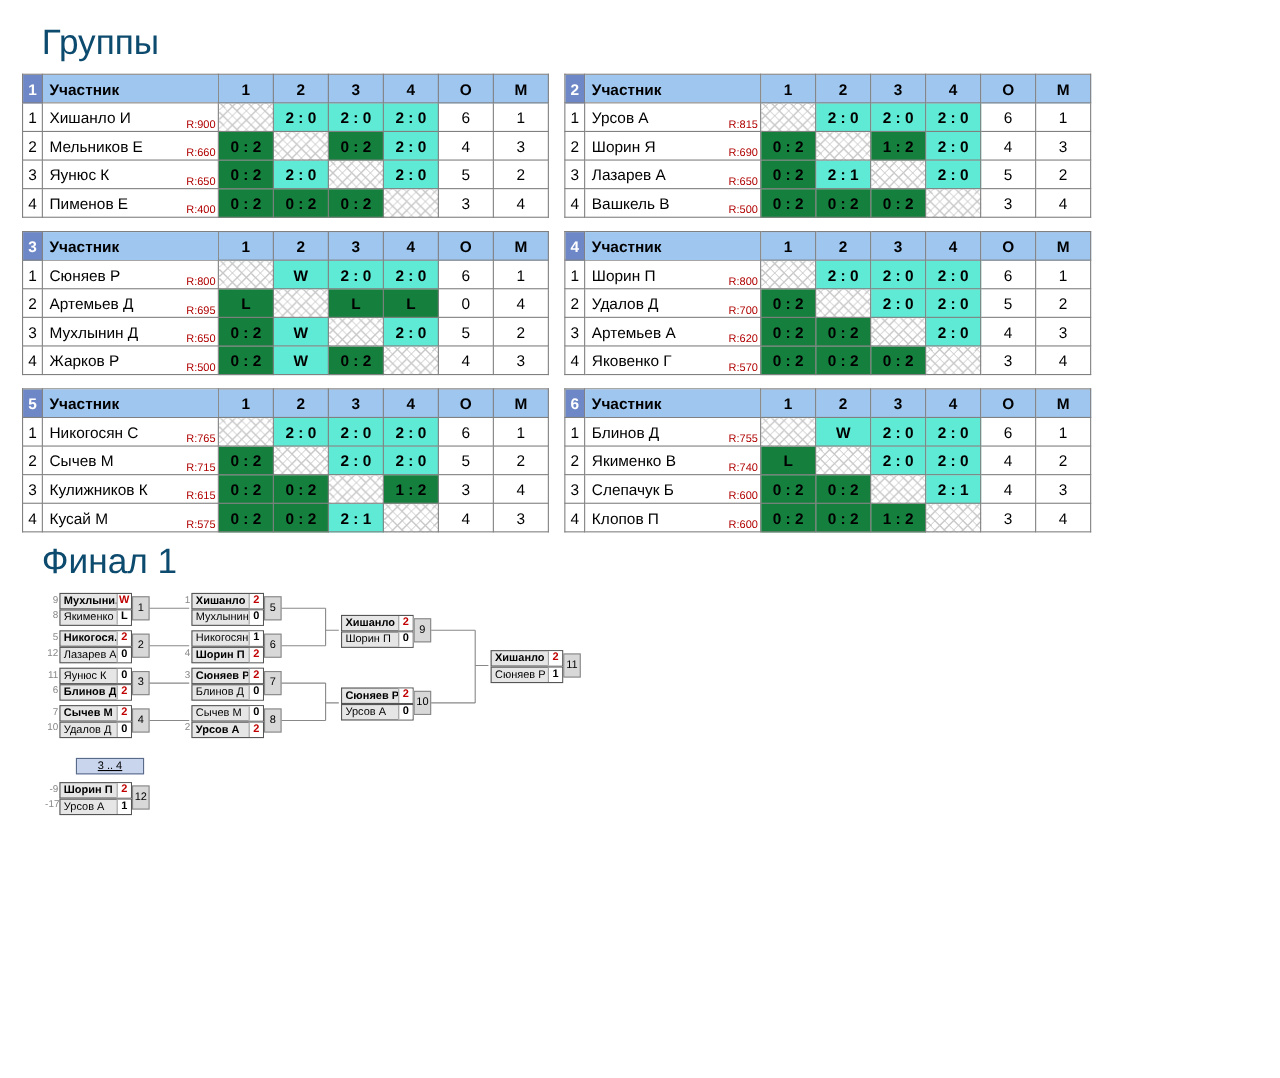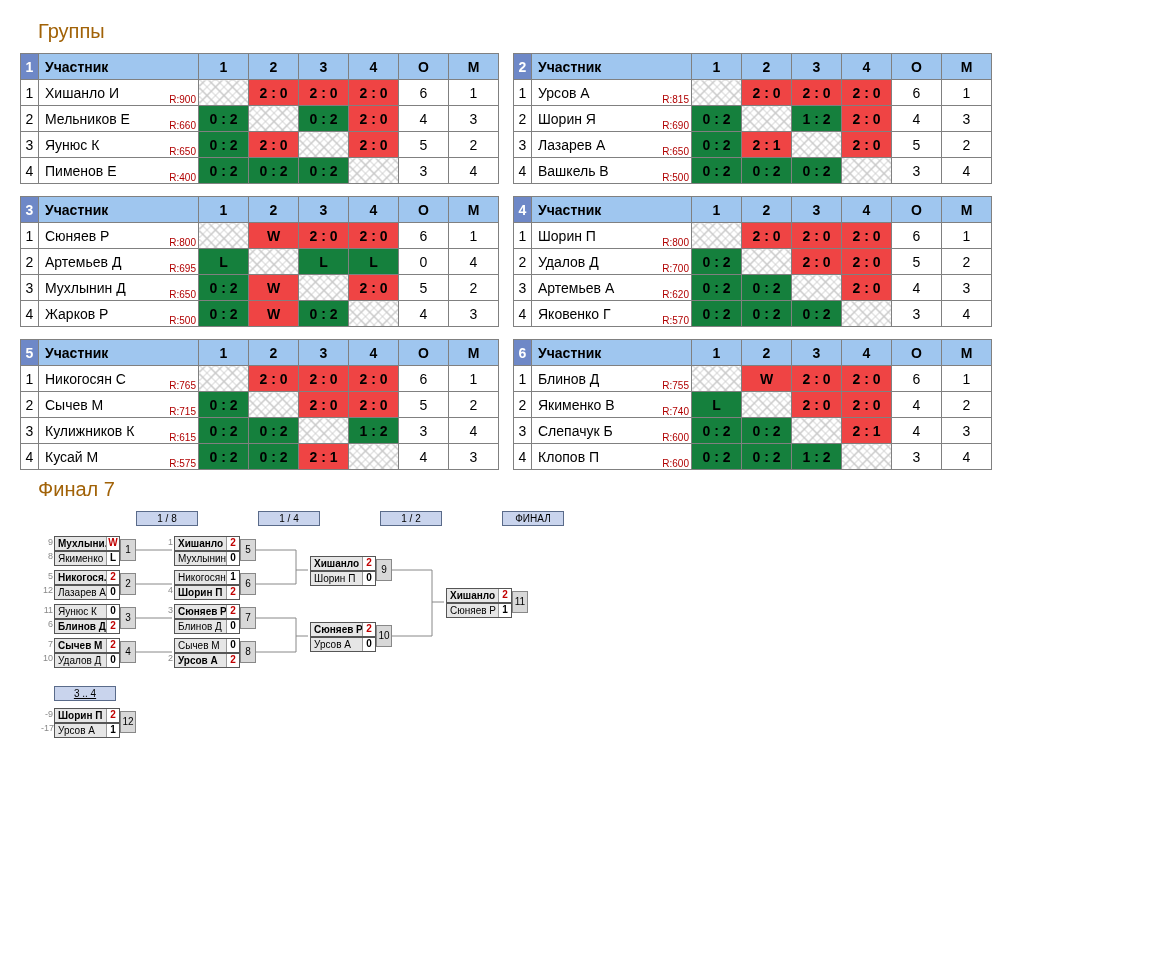--- a/index.html
+++ b/index.html
@@ -1,28 +1,28 @@
 <!DOCTYPE html>
 <html><head>
 <meta charset="utf-8">
 <style>
   body { font-family: Verdana, Arial, sans-serif; background: #fff; margin: 0; padding: 12px 20px; }
-  h2.section { color: #a16207; font-weight: normal; font-size: 20px; margin: 8px 0 10px 18px; }
+  h2.section { color: #0c4a6e; font-weight: normal; font-size: 32px; margin: 8px 0 10px 18px; }
   .groups-wrap { display: flex; flex-wrap: wrap; gap: 12px 14px; width: 1140px; }
   table.group { border-collapse: collapse; background: #fff; }
   table.group th, table.group td { border: 1px solid #808080; text-align: center; font-size: 14px; height: 26px; box-sizing: border-box; padding: 0; }
   table.group th { background: #9fc6ef; font-weight: bold; }
   table.group th.corner { background: #6e88c7; color: #fff; }
   table.group td.idx { width: 18px; font-size: 14px; }
   table.group th.name, table.group td.name { width: 160px; text-align: left; padding: 0 4px 0 6px; position: relative; }
   table.group td.name .rating { position: absolute; right: 2px; bottom: 0px; color: #b00000; font-size: 10px; }
   table.group td.score, table.group th.sc { width: 50px; font-weight: bold; }
   table.group td.pts, table.group th.pts { width: 50px; }
   .hatch { background-image: repeating-linear-gradient(45deg,#c8c8c8 0 1px, transparent 1px 6px), repeating-linear-gradient(-45deg,#c8c8c8 0 1px, transparent 1px 6px); background-color: #fff; }
-  .win { background: #ef4444; }
+  .win { background: #5eead4; }
   .loss { background: #15803d; }
   .group-row { display: flex; gap: 14px; }
 
   
   .bracket-area { margin-left: 18px; margin-top: 6px; font-size: 10px; }
   .round-labels { display: flex; gap: 60px; margin-bottom: 10px; }
   .round-label { width: 60px; text-align:center; border: 1px solid #5a6b8a; background: #c9d4ed; font-size: 10px; padding: 1px 0; }
   .bracket { position: relative; height: 330px; width: 700px; }
   .match { position: absolute; }
   .match .pbox { border: 1px solid #555; background: #e6e6e6; width: 64px; display: flex; }
@@ -365,29 +365,23 @@
             <td class="score loss">1 : 2</td>
             <td class="score hatch"></td>
             <td class="pts">3</td>
             <td class="pts">4</td>
           </tr>
         </tbody>
       </table>
     </div>
   </div>
 
-<h2 class="section">Финал 7</h2>
+<h2 class="section">Финал 1</h2>
 
 <div class="bracket-area">
-  <div class="round-labels" style="margin-left:98px">
-    <div class="round-label">1 / 8</div>
-    <div class="round-label">1 / 4</div>
-    <div class="round-label">1 / 2</div>
-    <div class="round-label">ФИНАЛ</div>
-  </div>
   <div class="bracket" id="bracket">
     <svg class="conn" width="700" height="330" id="conn">
         <path d="M96 14 L134 14" stroke="#888" fill="none"></path>
         <path d="M96 48 L134 48" stroke="#888" fill="none"></path>
         <path d="M96 82 L134 82" stroke="#888" fill="none"></path>
         <path d="M96 116 L134 116" stroke="#888" fill="none"></path>
         <path d="M216 14 L258 14" stroke="#888" fill="none"></path>
         <path d="M216 48 L258 48" stroke="#888" fill="none"></path>
         <path d="M258 14 L258 48" stroke="#888" fill="none"></path>
         <path d="M258 34 L270 34" stroke="#888" fill="none"></path>
@@ -526,21 +520,21 @@
         <div class="pbox winner">
           <div class="pname">Хишанло И</div>
           <div class="pscore w">2</div>
         </div>
         <div class="pbox ">
           <div class="pname">Сюняев Р</div>
           <div class="pscore ">1</div>
         </div>
         <div class="mnum">11</div>
       </div>
-      <div class="round-label" style="position: absolute; left: 16px; top: 150px; text-decoration: underline;">3 .. 4</div>
+      <div class="round-label" style="position: absolute; left: 31px; top: 150px; text-decoration: underline;">3 .. 4</div>
       <div class="match" style="left: 16px; top: 172px;">
         <div class="seed" style="top:1px">-9</div>
         <div class="pbox winner">
           <div class="pname">Шорин П</div>
           <div class="pscore w">2</div>
         </div>
         <div class="seed" style="top:15px">-17</div>
         <div class="pbox ">
           <div class="pname">Урсов А</div>
           <div class="pscore ">1</div>

